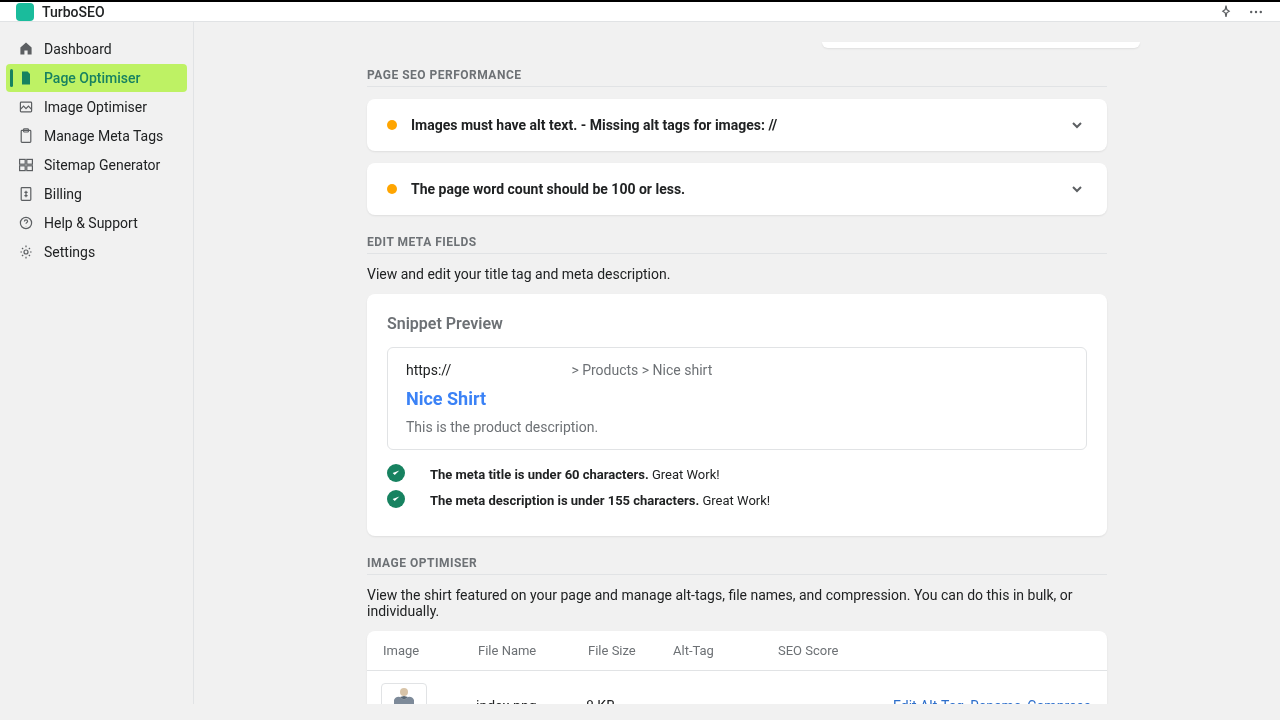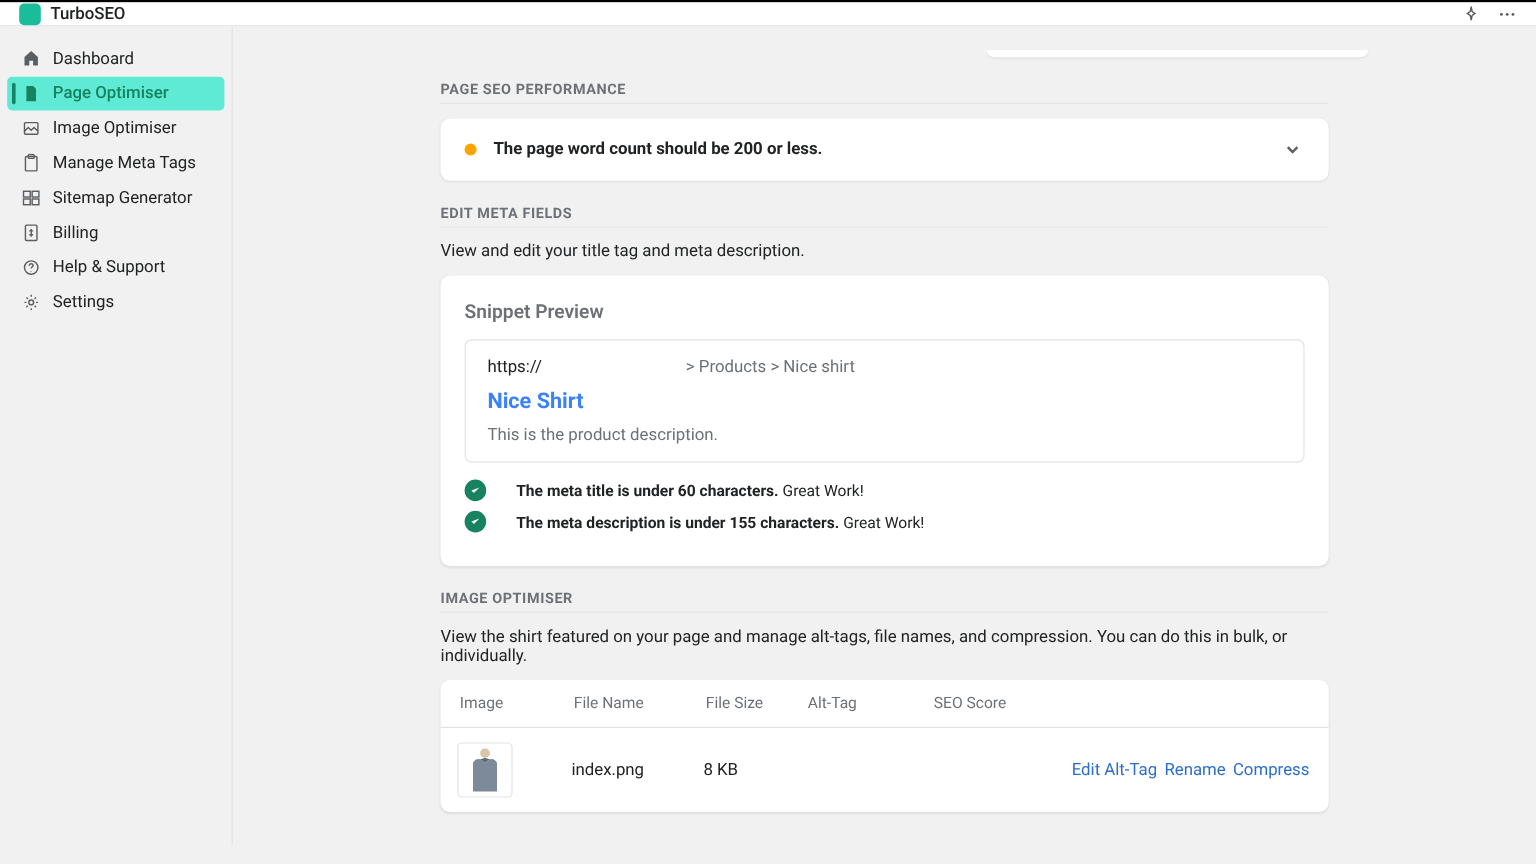--- a/index.html
+++ b/index.html
@@ -9,21 +9,21 @@
 .header-left { display: flex; align-items: center; gap: 8px; }
 .logo { width: 18px; height: 18px; border-radius: 4px; background: #1abc9c; display: inline-block; }
 .app-name { font-weight: 500; font-size: 14px; color: #202223; }
 .header-right { display: flex; align-items: center; gap: 14px; }
 .header-icon { width: 16px; height: 16px; color: #5c5f62; cursor: pointer; }
 .header-icon svg { width: 100%; height: 100%; }
 
 .body { display: flex; height: calc(100vh - 38px); }
 .sidebar { width: 194px; background: #f1f1f1; border-right: 1px solid #e1e3e5; padding: 12px 4px; }
 .nav-item { display: flex; align-items: center; gap: 10px; padding: 6px 12px; margin: 1px 2px; border-radius: 4px; cursor: pointer; color: #202223; font-size: 14px; }
-.nav-item.active { background: #5eead4; color: #178260; font-weight: 500; }
+.nav-item.active { background: #bef264; color: #178260; font-weight: 500; }
 .nav-item.active .nav-bar { position: absolute; left: 4px; width: 3px; height: 18px; background: #178260; border-radius: 2px; }
 .nav-icon { width: 16px; height: 16px; color: #5c5f62; flex-shrink: 0; }
 .nav-item.active .nav-icon { color: #178260; }
 .nav-icon svg { width: 100%; height: 100%; }
 .nav-item { position: relative; }
 
 .main { flex: 1; overflow-y: auto; padding: 20px 0 60px; }
 .content { max-width: 780px; margin: 0 auto; padding: 0 20px; }
 
 .section-title { font-size: 12px; font-weight: 700; letter-spacing: 0.5px; color: #6d7175; text-transform: uppercase; margin: 20px 0 12px; border-bottom: 1px solid #e1e3e5; padding-bottom: 4px; }
@@ -156,21 +156,30 @@
   </div>
 
   <div class="main">
     <div class="content">
       <div class="top-partial-card"></div>
 
       <div class="section-title">PAGE SEO PERFORMANCE</div>
       <div class="card">
         <div class="perf-item">
           <span class="status-dot warn"></span>
-          <span class="perf-text">The page word count should be 200 or less.</span>
+          <span class="perf-text">Images must have alt text. - Missing alt tags for images: //</span>
+          <span class="chev"><svg viewBox="0 0 20 20" fill="none" stroke="currentColor" stroke-width="2">
+                <path d="M6 8l4 4 4-4"></path>
+              </svg></span>
+        </div>
+      </div>
+      <div class="card">
+        <div class="perf-item">
+          <span class="status-dot warn"></span>
+          <span class="perf-text">The page word count should be 100 or less.</span>
           <span class="chev"><svg viewBox="0 0 20 20" fill="none" stroke="currentColor" stroke-width="2">
                 <path d="M6 8l4 4 4-4"></path>
               </svg></span>
         </div>
       </div>
 
       <div class="section-title">EDIT META FIELDS</div>
       <div class="section-desc">View and edit your title tag and meta description.</div>
       <div class="card snippet-card">
         <div class="snippet-title">Snippet Preview</div>

